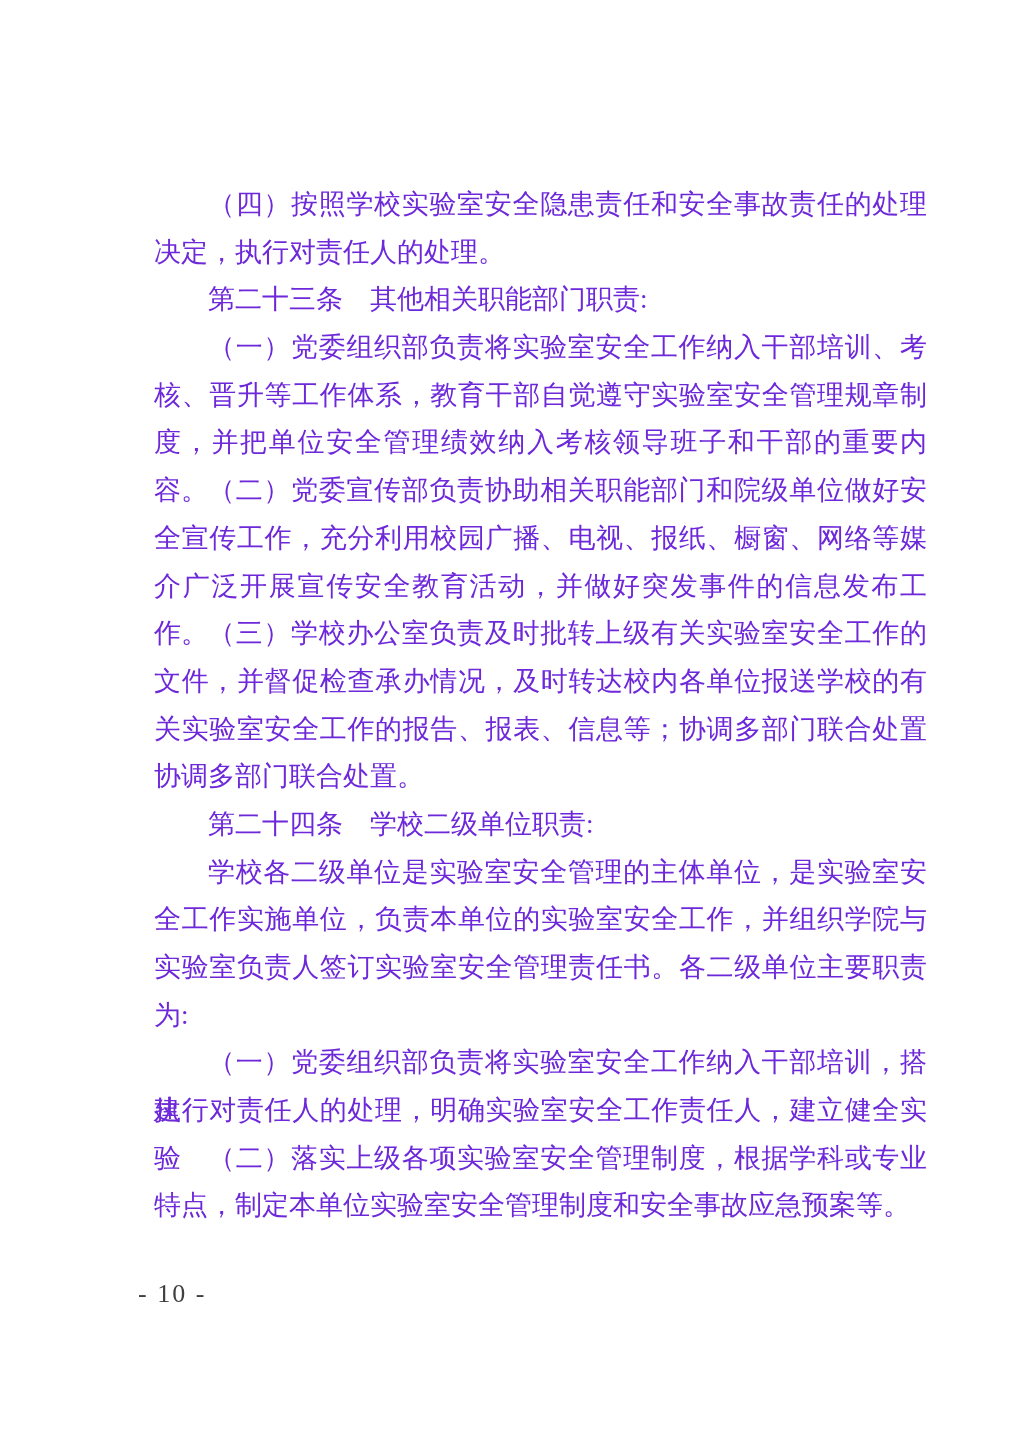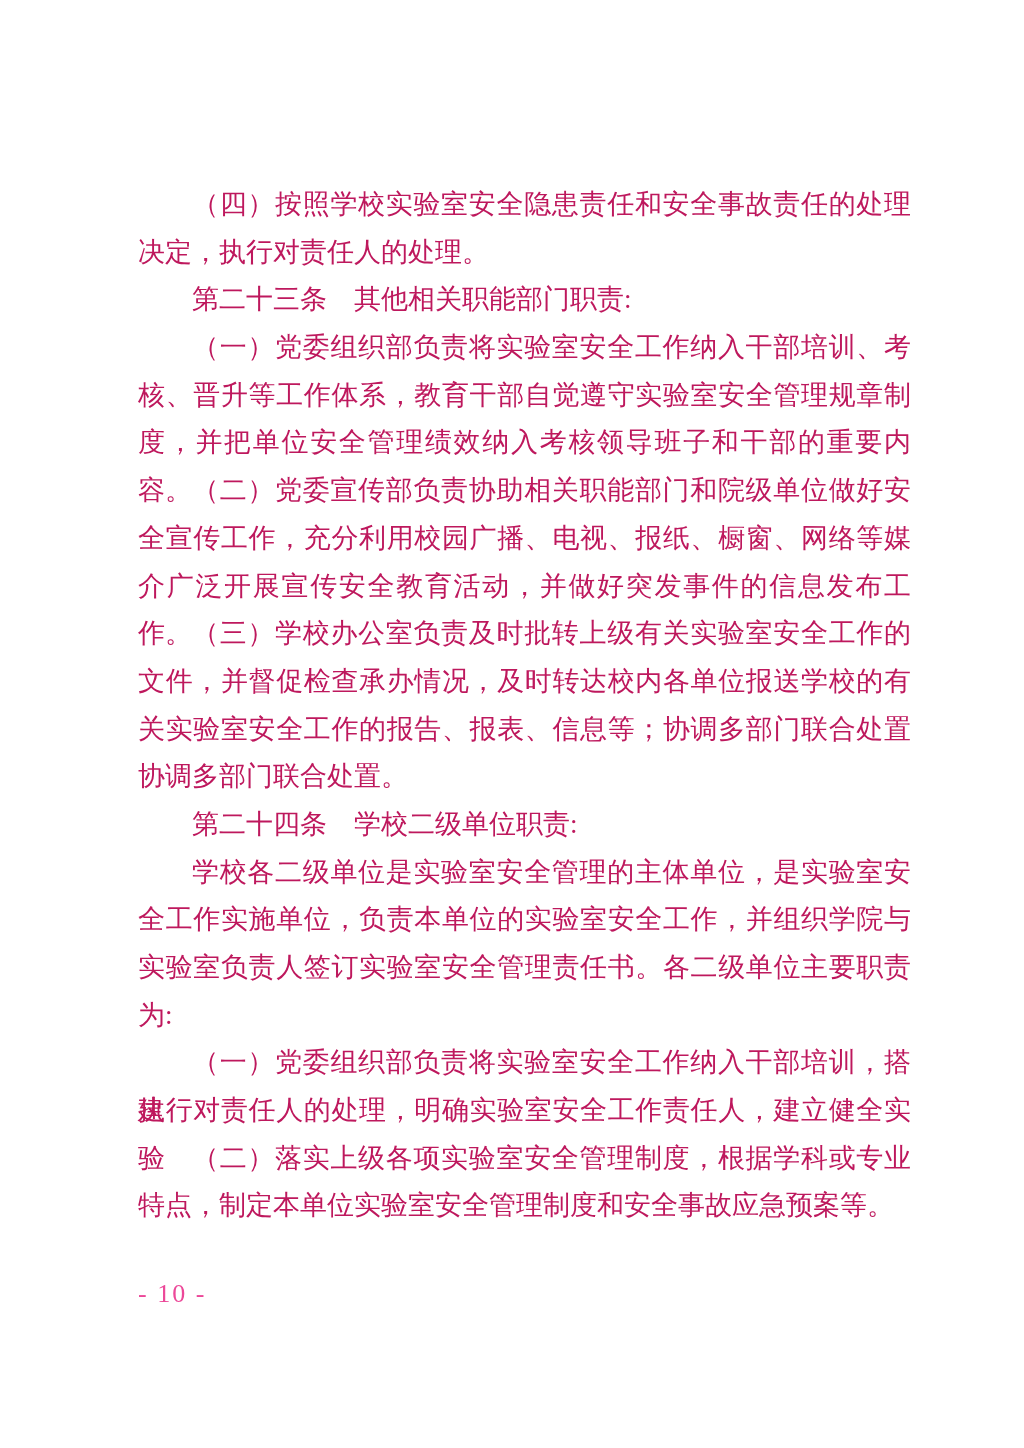--- a/index.html
+++ b/index.html
@@ -14,26 +14,26 @@
     overflow: hidden;
     font-family: "Liberation Serif", "DejaVu Serif", serif;
   }
   .page {
     position: absolute;
     inset: 0;
     background: #ffffff;
   }
   .text-block {
     position: absolute;
-    left: 138px;
+    left: 154px;
     top: 181px;
     width: 773px;
     font-size: 27px;
     line-height: 47.7px;
-    color: #be185d;
+    color: #6d28d9;
   }
   .line {
     height: 47.7px;
     text-align: justify;
     text-align-last: justify;
     text-justify: inter-character;
     overflow: visible;
   }
   .line.last {
     text-align-last: left;
@@ -41,21 +41,21 @@
   .line.indent {
     text-indent: 54px;
   }
   .page-number {
     position: absolute;
     left: 138px;
     top: 1276px;
     font-size: 26px;
     line-height: 36px;
     letter-spacing: 2px;
-    color: #ec4899;
+    color: #404040;
   }
 </style>
 </head>
 <body>
 
 <div class="page">
   <div class="text-block">
     <div class="line indent">（四）按照学校实验室安全隐患责任和安全事故责任的处理</div>
     <div class="line last">决定，执行对责任人的处理。</div>
     <div class="line indent last">第二十三条　其他相关职能部门职责:</div>

